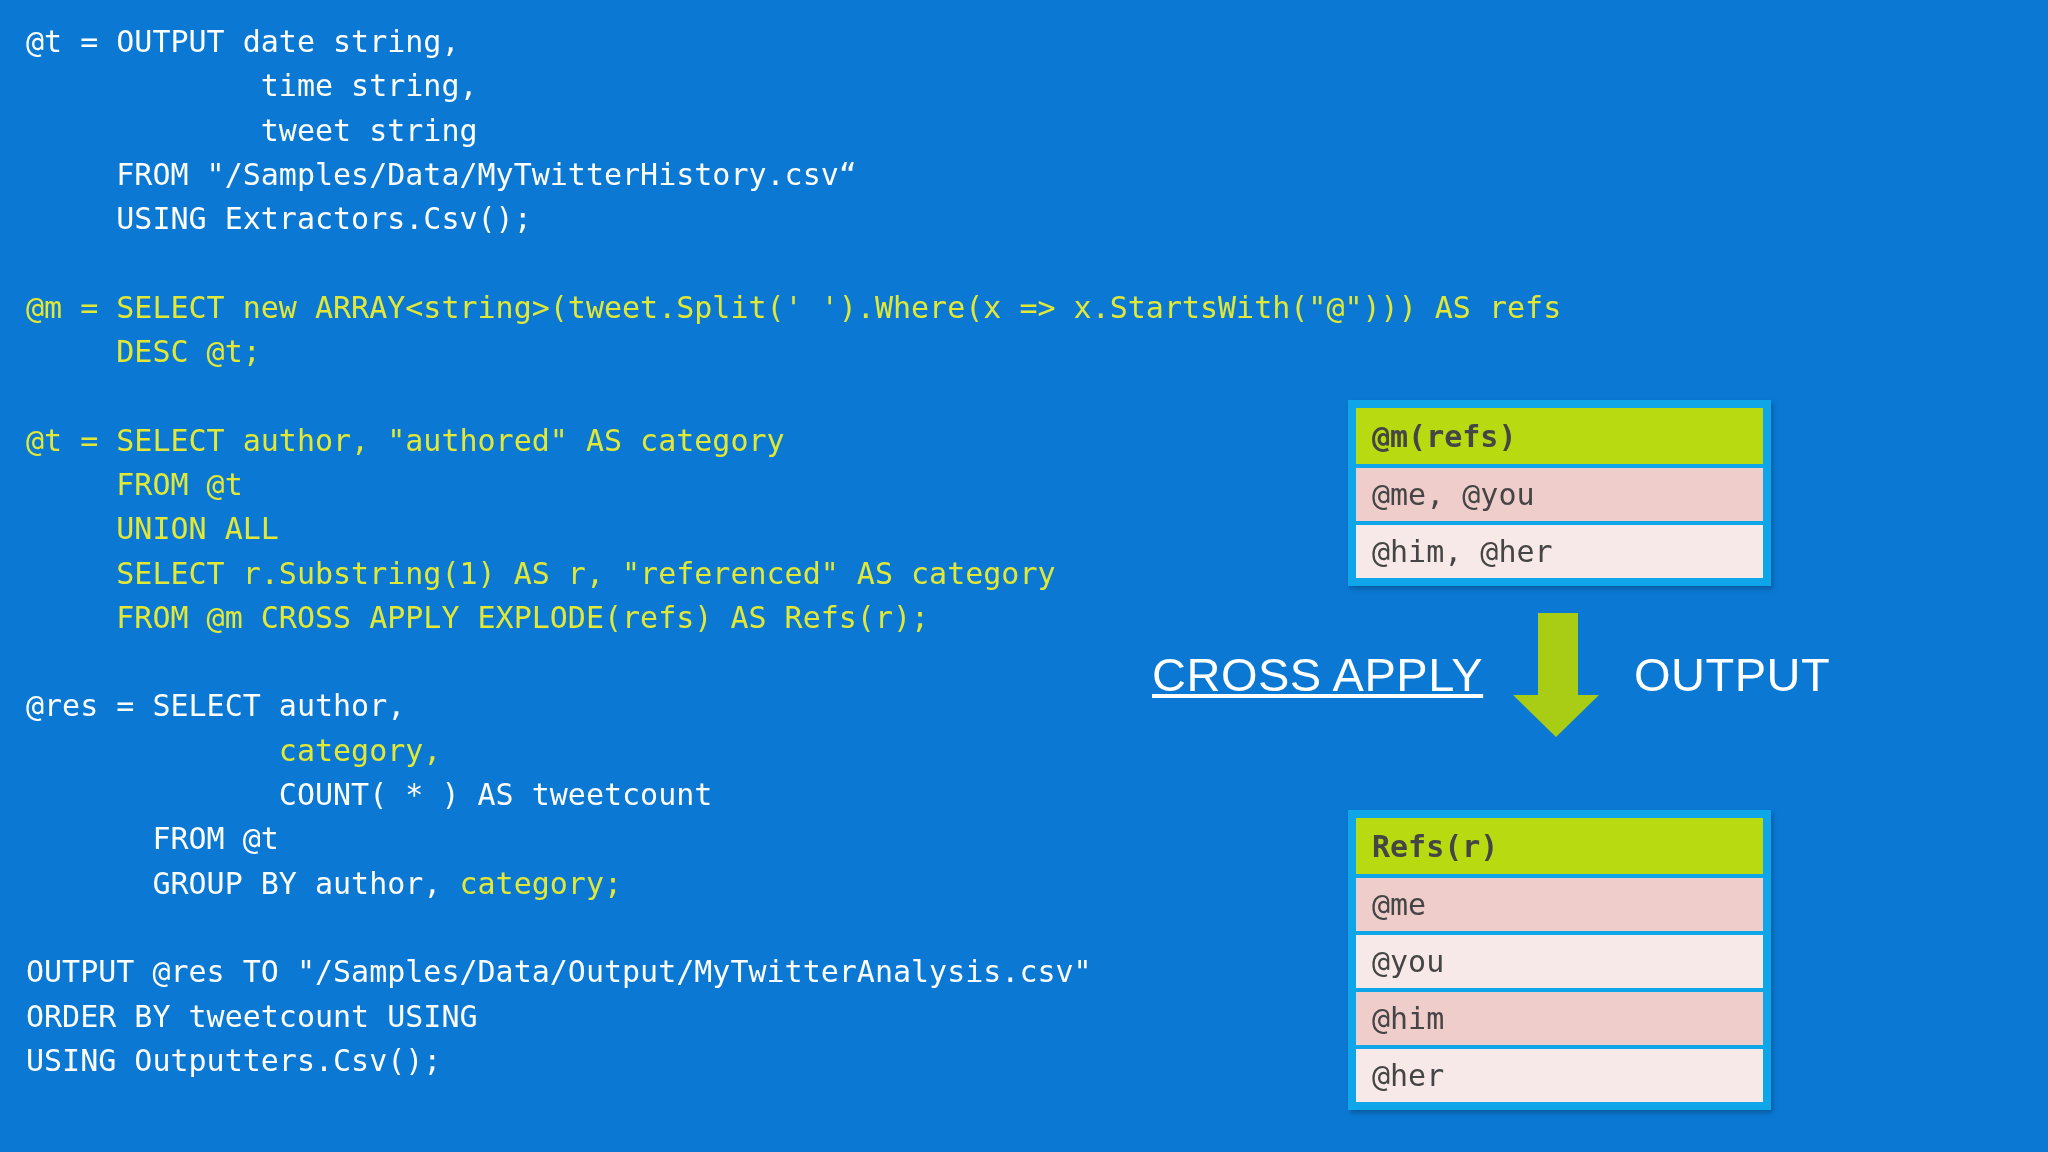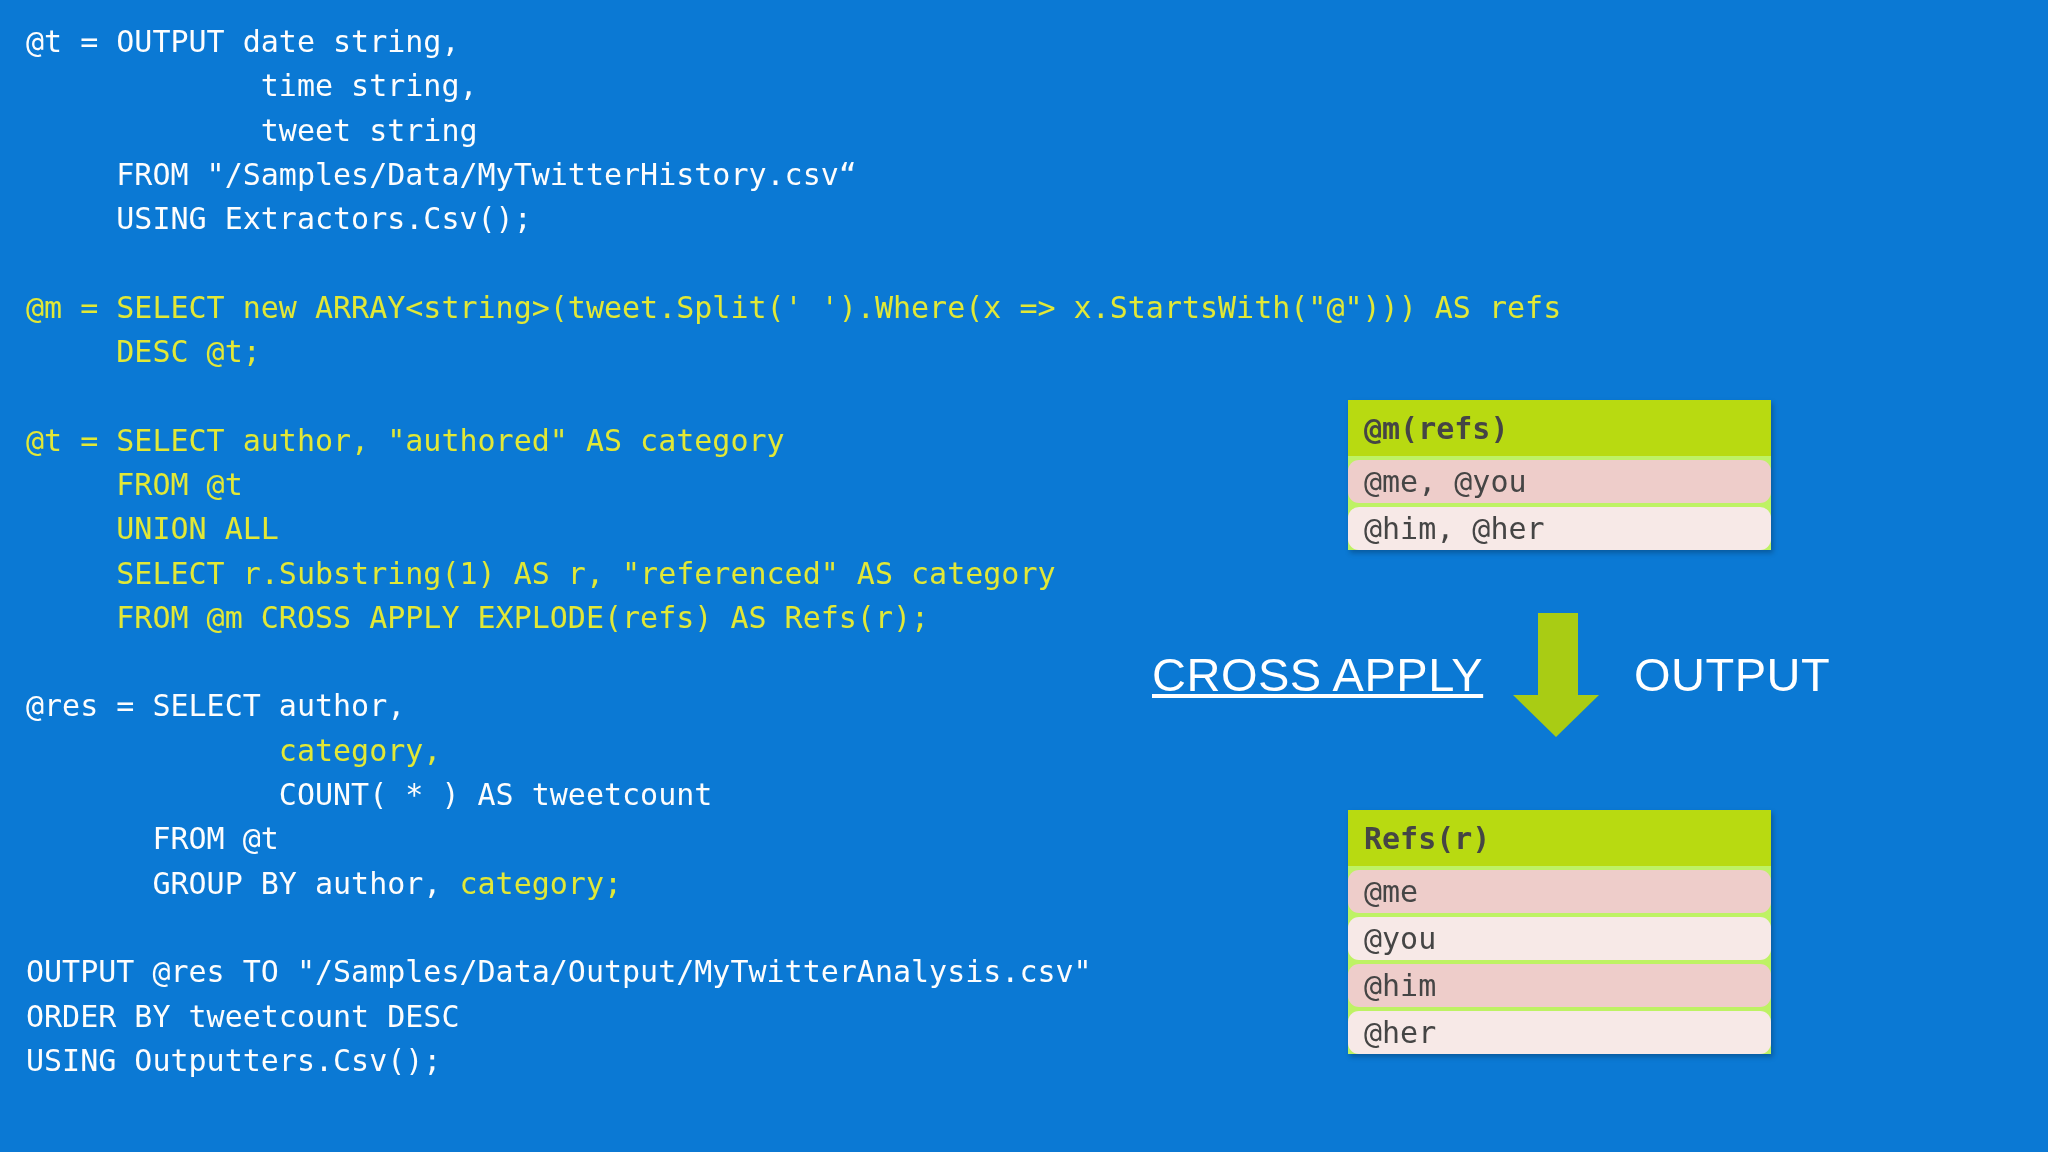--- a/index.html
+++ b/index.html
@@ -35,36 +35,36 @@
     font-size: 47px; font-weight: 400; line-height: 54px;
     letter-spacing: 0.5px; white-space: nowrap;
   }
   .op-cross   { left: 1152px; text-decoration: underline; }
   .op-explode { left: 1634px; }
 
   .arrow-svg { position: absolute; left: 1513px; top: 613px; }
 
   .tbl {
     position: absolute; left: 1348px; width: 423px;
-    background: #bef264; padding: 0;
+    background: #0ea5e9; padding: 8px;
     display: flex; flex-direction: column; gap: 4px;
     box-shadow: 2px 3px 5px rgba(0,0,0,0.25);
   }
   .tbl-input  { top: 400px; }
   .tbl-output { top: 810px; }
   .tbl-header {
     background: var(--table-header-bg); color: var(--table-text);
     height: 56px; display: flex; align-items: center;
     padding-left: 16px; font-size: 30px; font-weight: bold;
     white-space: pre;
   }
   .tbl-row {
     color: var(--table-text);
-    height: 43px; display: flex; align-items: center;
-    padding-left: 16px; font-size: 30px; white-space: pre; border-radius: 11px;
+    height: 53px; display: flex; align-items: center;
+    padding-left: 16px; font-size: 30px; white-space: pre;
   }
   .row-dark  { background: var(--row-dark); }
   .row-light { background: var(--row-light); }
 </style>
 </head>
 <body>
 
 <div class="slide">
 
   <div class="code-block">
@@ -83,21 +83,21 @@
       <div class="code-line"><span class="seg-yellow">     SELECT r.Substring(1) AS r, "referenced" AS category</span></div>
       <div class="code-line"><span class="seg-yellow">     FROM @m CROSS APPLY EXPLODE(refs) AS Refs(r);</span></div>
       <div class="code-line"> </div>
       <div class="code-line"><span class="seg-white">@res = SELECT author,</span></div>
       <div class="code-line"><span class="seg-yellow">              category,</span></div>
       <div class="code-line"><span class="seg-white">              COUNT( * ) AS tweetcount</span></div>
       <div class="code-line"><span class="seg-white">       FROM @t</span></div>
       <div class="code-line"><span class="seg-white">       GROUP BY author, </span><span class="seg-yellow">category;</span></div>
       <div class="code-line"> </div>
       <div class="code-line"><span class="seg-white">OUTPUT @res TO "/Samples/Data/Output/MyTwitterAnalysis.csv"</span></div>
-      <div class="code-line"><span class="seg-white">ORDER BY tweetcount DESC</span></div>
+      <div class="code-line"><span class="seg-white">ORDER BY tweetcount USING</span></div>
       <div class="code-line"><span class="seg-white">USING Outputters.Csv();</span></div>
     </div>
 
   <div class="diagram">
 
     <div class="tbl tbl-input">
         <div class="tbl-header">@m(refs)</div>
         <div class="tbl-row row-dark">@me, @you</div>
         <div class="tbl-row row-light">@him, @her</div>
       </div>

